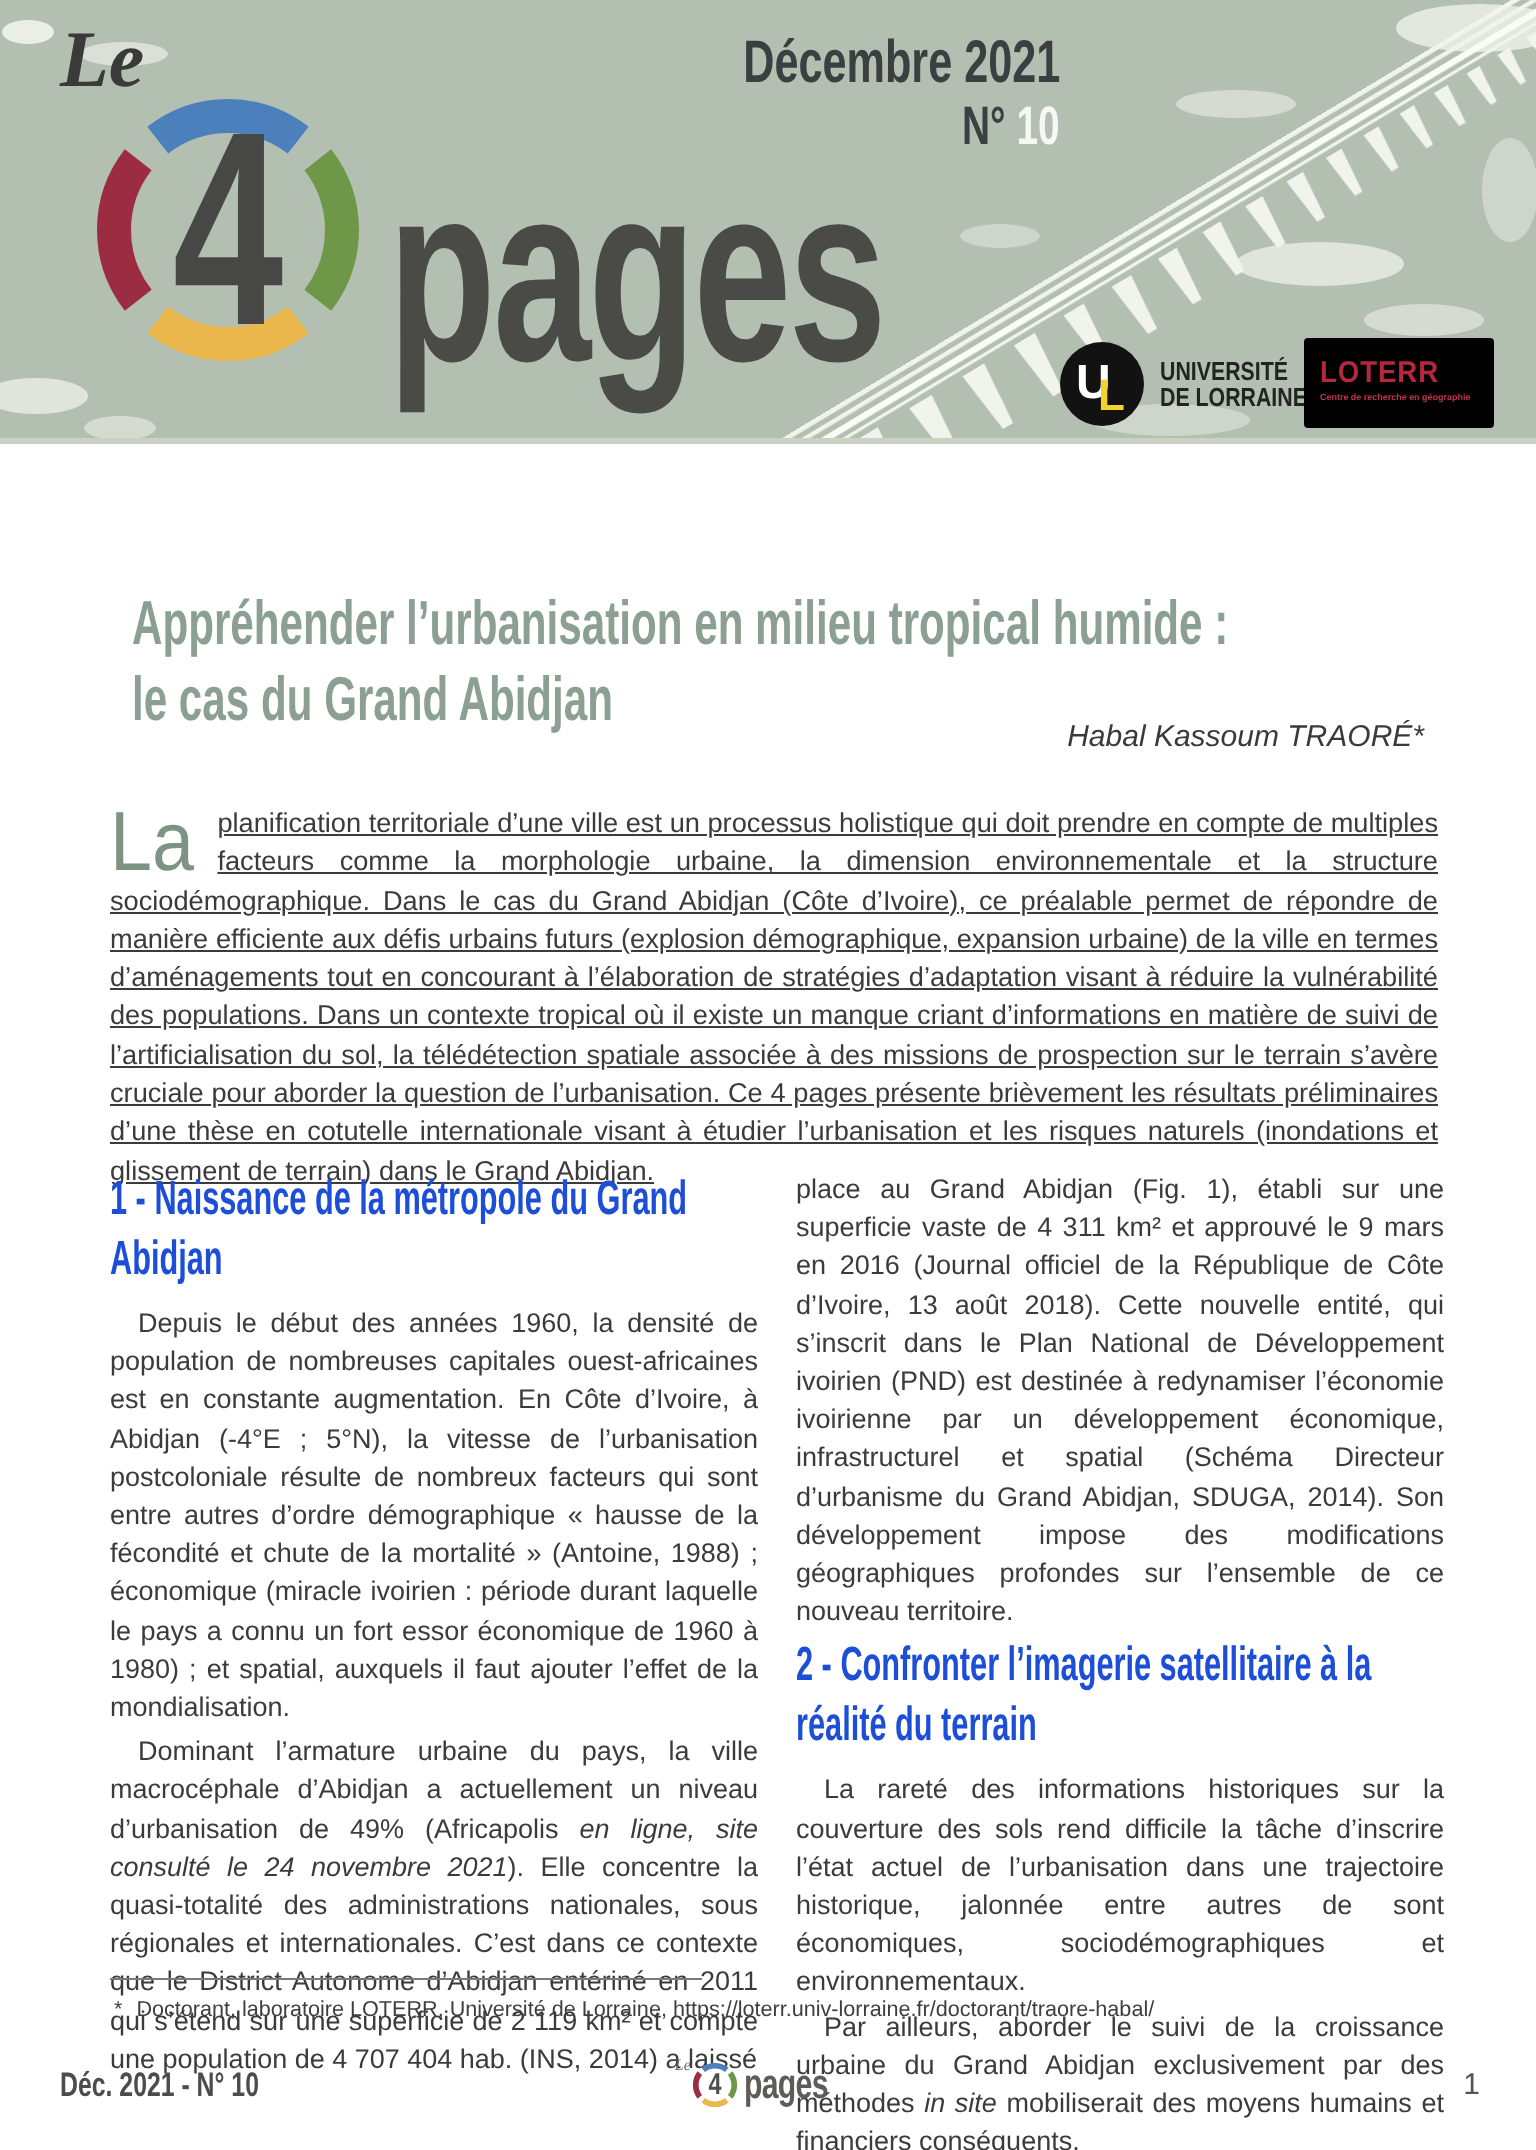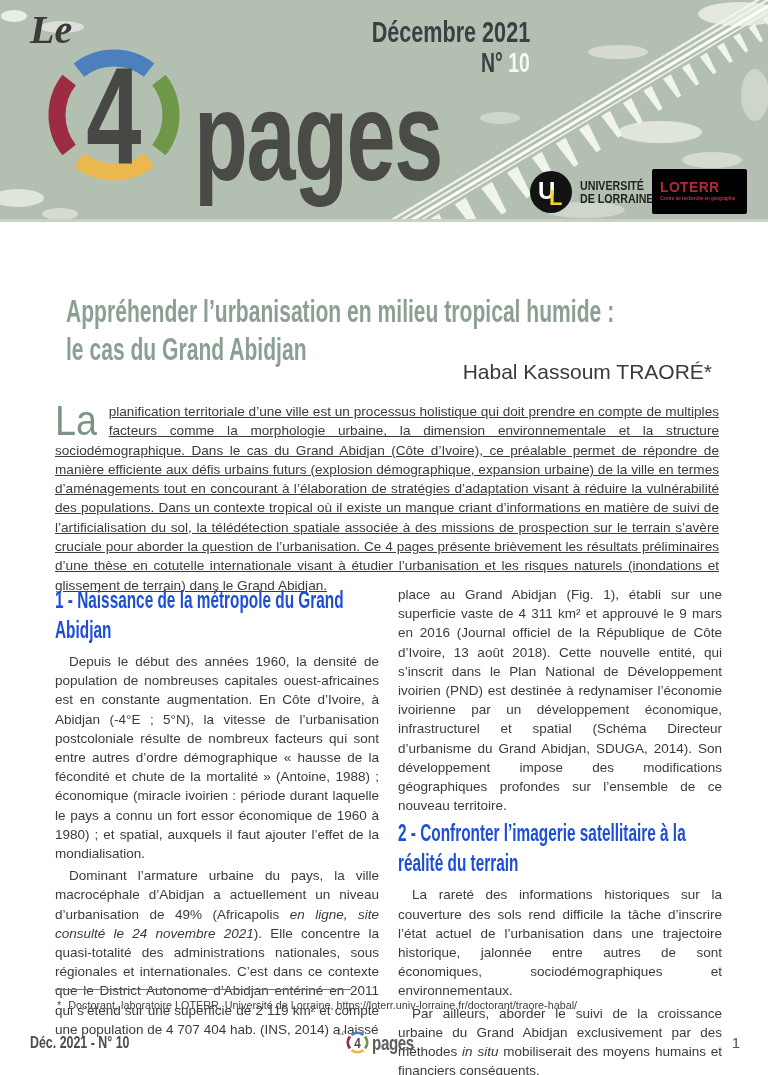--- a/index.html
+++ b/index.html
@@ -45,21 +45,21 @@
   .loterr{position:absolute;left:652px;top:169px;width:95px;height:45px;background:#000000;
     border-radius:2px;display:flex;align-items:center;padding:0 4px;box-sizing:border-box;gap:4px;}
   .loterr-name{font-size:15px;font-weight:bold;color:#b5273d;line-height:14px;
     transform:scaleX(.92);transform-origin:0 50%;letter-spacing:.5px;}
   .loterr-sub{font-size:8px;color:#c0344a;white-space:nowrap;
     transform:scale(.56);transform-origin:0 50%;font-weight:bold;}
   
   .title{position:absolute;left:66px;top:272px;color:#8ba093;font-weight:bold;}
   .title-line{display:block;font-size:31px;line-height:38px;white-space:nowrap;
     transform:scaleX(.68);transform-origin:0 0;}
-  .author{position:absolute;right:56px;top:360px;font-size:21px;color:#3a3a3a;}
+  .author{position:absolute;right:56px;top:360px;font-style:italic;font-size:15px;color:#3a3a3a;}
   .intro{position:absolute;left:55px;top:402px;width:664px;text-align:justify;
     font-size:13.6px;line-height:19.3px;color:#3b3b3b;text-decoration:underline;}
   .dropcap{float:left;font-size:42px;line-height:35px;color:#7d9484;
     margin:1px 7px 0 0;transform:scaleX(.9);transform-origin:0 0;}
   .columns{position:absolute;left:55px;top:585px;width:667px;display:flex;gap:19px;}
   .col{width:324px;text-align:justify;font-size:13.5px;line-height:19.2px;color:#3b3b3b;}
   .col p{margin:0 0 3px 0;}
   .col p.indent{text-indent:14px;}
   h2{margin:0 0 7px 0;color:#1d4ed8;font-size:24px;line-height:30px;font-weight:bold;}
   h2 .hline{display:block;white-space:nowrap;transform:scaleX(.64);transform-origin:0 0;}
@@ -201,21 +201,21 @@
       <p class="indent">Depuis le début des années 1960, la densité de population de nombreuses capitales ouest-africaines est en constante augmentation. En Côte d’Ivoire, à Abidjan (-4°E ; 5°N), la vitesse de l’urbanisation postcoloniale résulte de nombreux facteurs qui sont entre autres d’ordre démographique « hausse de la fécondité et chute de la mortalité » (Antoine, 1988) ; économique (miracle ivoirien : période durant laquelle le pays a connu un fort essor économique de 1960 à 1980) ; et spatial, auxquels il faut ajouter l’effet de la mondialisation.</p>
       <p class="indent"><span>Dominant l’armature urbaine du pays, la ville macrocéphale d’Abidjan a actuellement un niveau d’urbanisation de 49% (Africapolis </span><span class="it">en ligne, site consulté le 24 novembre 2021</span><span>). Elle concentre la quasi-totalité des administrations nationales, sous régionales et internationales. C’est dans ce contexte que le District Autonome d’Abidjan entériné en 2011 qui s’étend sur une superficie de 2 119 km² et compte une population de 4 707 404 hab. (INS, 2014) a laissé</span></p>
     </div>
     <div class="col">
       <p>place au Grand Abidjan (Fig. 1), établi sur une superficie vaste de 4 311 km² et approuvé le 9 mars en 2016 (Journal officiel de la République de Côte d’Ivoire, 13 août 2018). Cette nouvelle entité, qui s’inscrit dans le Plan National de Développement ivoirien (PND) est destinée à redynamiser l’économie ivoirienne par un développement économique, infrastructurel et spatial (Schéma Directeur d’urbanisme du Grand Abidjan, SDUGA, 2014). Son développement impose des modifications géographiques profondes sur l’ensemble de ce nouveau territoire.</p>
       <h2 class="h2-mt">
         <span class="hline">2 - Confronter l’imagerie satellitaire à la</span>
         <span class="hline">réalité du terrain</span>
       </h2>
       <p class="indent">La rareté des informations historiques sur la couverture des sols rend difficile la tâche d’inscrire l’état actuel de l’urbanisation dans une trajectoire historique, jalonnée entre autres de sont économiques, sociodémographiques et environnementaux.</p>
-      <p class="indent"><span>Par ailleurs, aborder le suivi de la croissance urbaine du Grand Abidjan exclusivement par des méthodes </span><span class="it">in situ</span><span> mobiliserait des moyens humains et financiers conséquents.</span></p>
+      <p class="indent"><span>Par ailleurs, aborder le suivi de la croissance urbaine du Grand Abidjan exclusivement par des méthodes </span><span class="it">in site</span><span> mobiliserait des moyens humains et financiers conséquents.</span></p>
     </div>
   </div>
 
   <div class="footnote-rule"></div>
   <div class="footnote">
     <span>*</span>
     <span>Doctorant, laboratoire LOTERR, Université de Lorraine, https://loterr.univ-lorraine.fr/doctorant/traore-habal/</span>
   </div>
 
   <div class="footer-issue">Déc. 2021 - N° 10</div>

